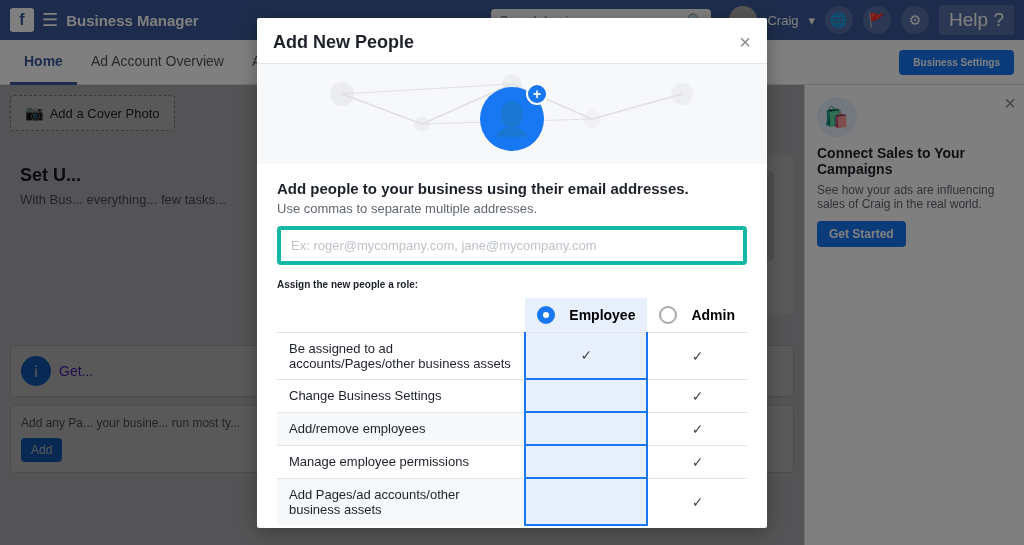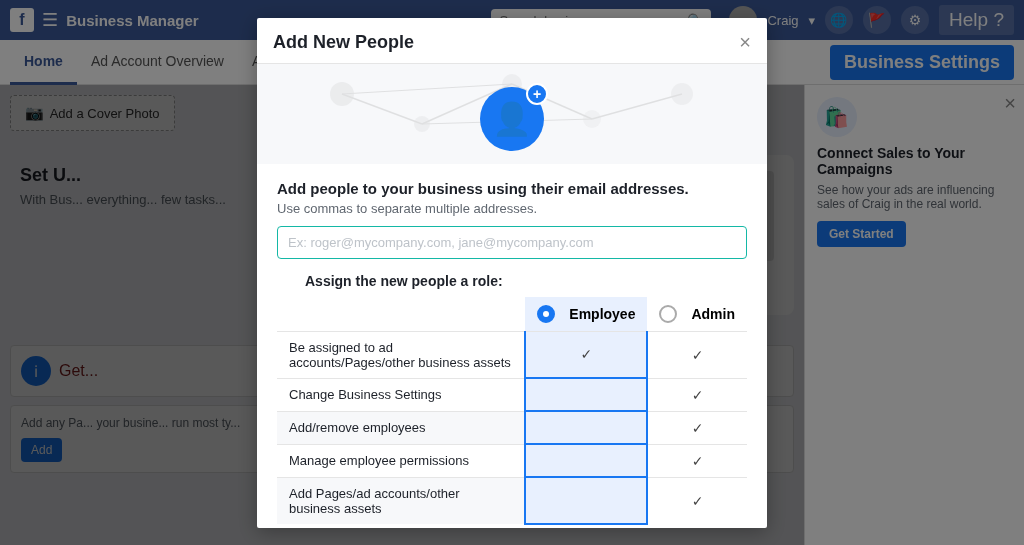--- a/index.html
+++ b/index.html
@@ -16,21 +16,21 @@
     .nav-right { display: flex; align-items: center; gap: 10px; margin-left: 10px; color: #fff; font-size: 13px; }
     .nav-avatar { width: 28px; height: 28px; border-radius: 50%; background: #aaa; }
     .nav-icon { width: 28px; height: 28px; border-radius: 50%; background: rgba(255,255,255,0.15); display: flex; align-items: center; justify-content: center; color: #fff; font-size: 14px; }
     .help-btn { background: rgba(255,255,255,0.15); color: #fff; border: none; border-radius: 3px; padding: 4px 10px; font-size: 19px; cursor: pointer; }
 
     
     .tab-bar { display: flex; align-items: center; background: #fff; border-bottom: 1px solid #ddd; padding: 0 10px; height: 45px; gap: 0; }
     .tab { padding: 0 14px; height: 45px; display: flex; align-items: center; font-size: 14px; color: #555; cursor: pointer; border-bottom: 3px solid transparent; }
     .tab.active { color: #3b5998; border-bottom-color: #3b5998; font-weight: 600; }
     .tab .badge { display: inline-block; width: 8px; height: 8px; background: #3b5998; border-radius: 50%; margin-left: 4px; vertical-align: middle; }
-    .business-settings-btn { margin-left: auto; background: #1877f2; color: #fff; border: none; border-radius: 4px; padding: 7px 14px; font-size: 18px; font-weight: 600; cursor: pointer; }
+    .business-settings-btn { margin-left: auto; background: #1877f2; color: #fff; border: none; border-radius: 4px; padding: 7px 14px; font-size: 10px; font-weight: 600; cursor: pointer; }
 
     
     .main { display: flex; height: calc(545px - 85px); position: relative; }
 
     
     .left-panel { flex: 1; background: #f0f2f5; position: relative; overflow: hidden; filter: brightness(0.7); }
     .cover-photo-btn { position: absolute; top: 10px; left: 10px; background: rgba(255,255,255,0.9); border: 1px dashed #aaa; border-radius: 4px; padding: 8px 14px; display: flex; align-items: center; gap: 6px; font-size: 13px; color: #333; cursor: pointer; }
     .camera-icon { font-size: 15px; }
     .setup-title { font-size: 18px; font-weight: 600; color: #1d2129; margin-bottom: 6px; }
     .setup-desc { font-size: 13px; color: #606770; }
@@ -55,24 +55,24 @@
     .modal-title { font-size: 18px; font-weight: 700; color: #1d2129; }
     .modal-close { background: none; border: none; font-size: 20px; color: #888; cursor: pointer; line-height: 1; }
     .modal-hero { background: #f7f8fa; padding: 20px 0 10px; display: flex; align-items: center; justify-content: center; position: relative; min-height: 100px; }
     .hero-icon { width: 64px; height: 64px; background: #1877f2; border-radius: 50%; display: flex; align-items: center; justify-content: center; position: relative; z-index: 2; }
     .hero-person { font-size: 32px; color: #fff; }
     .plus-badge { position: absolute; top: -4px; right: -4px; width: 22px; height: 22px; background: #1877f2; border: 2px solid #fff; border-radius: 50%; display: flex; align-items: center; justify-content: center; color: #fff; font-size: 14px; font-weight: bold; }
     .hero-network { position: absolute; width: 100%; height: 100%; top: 0; left: 0; opacity: 0.3; }
     .modal-body { padding: 16px 20px; }
     .instructions-title { font-size: 15px; font-weight: 600; color: #1d2129; margin-bottom: 4px; }
     .instructions-sub { font-size: 13px; color: #606770; margin-bottom: 10px; }
-    .email-input { width: 100%; border: 1px solid #14b8a6; border-radius: 4px; padding: 8px 10px; font-size: 13px; color: #1d2129; outline: none; }
+    .email-input { width: 100%; border: 4px solid #14b8a6; border-radius: 4px; padding: 8px 10px; font-size: 13px; color: #1d2129; outline: none; }
     .email-input::placeholder { color: #bec3c9; }
     .role-section { margin-top: 14px; }
-    .role-label { font-size: 14px; font-weight: 600; color: #1d2129; margin-bottom: 8px; margin-left: 28px; }
+    .role-label { font-size: 10px; font-weight: 600; color: #1d2129; margin-bottom: 8px; }
     .role-table { width: 100%; border-collapse: collapse; }
     .role-table th { font-size: 14px; font-weight: 600; padding: 8px 12px; text-align: center; border: none; }
     .role-table td { font-size: 13px; color: #1d2129; padding: 8px 12px; border-top: 1px solid #e5e5e5; }
     .role-table td:first-child { text-align: left; background: #fff; }
     .role-table td.check-cell { text-align: center; }
     .role-col-employee { background: #e8f0fe; border: 2px solid #1877f2; }
     .role-col-admin { background: #fff; }
     .check-mark { color: #444; font-size: 14px; }
     .role-header-employee { display: flex; align-items: center; gap: 14px; justify-content: center; }
     .radio-checked { width: 18px; height: 18px; border-radius: 50%; background: #1877f2; border: 2px solid #1877f2; display: inline-flex; align-items: center; justify-content: center; }
@@ -137,21 +137,21 @@
               <ellipse cx="25" cy="40" rx="18" ry="12" fill="#bbb"></ellipse>
             </svg>
         </div>
         <div class="page-name">Craig</div>
         <div class="page-fans">🧑‍🤝‍🧑 1</div>
       </div>
     </div>
     <div style="padding:10px; margin-top: 10px;">
       <div style="background:#fff; border-radius:4px; padding:10px; display:flex; align-items:center; gap:8px; border:1px solid #ddd;">
         <div style="width:30px;height:30px;background:#1877f2;border-radius:50%;display:flex;align-items:center;justify-content:center;color:#fff;font-size:16px;">ℹ</div>
-        <span style="font-size:16px;color:#7f1d1d;">Get...</span>
+        <span style="font-size:14px;color:#6d28d9;">Get...</span>
       </div>
       <div style="background:#fff;border-radius:4px;padding:10px;margin-top:8px;border:1px solid #ddd;">
         <div style="font-size:12px;color:#606770;">Add any Pa... your busine... run most ty...</div>
         <div style="background:#1877f2;color:#fff;border-radius:4px;padding:5px 10px;margin-top:8px;font-size:12px;font-weight:400;display:inline-block;cursor:pointer;">Add</div>
       </div>
     </div>
   </div>
 
   <div class="right-panel">
     <div style="position:relative;">

